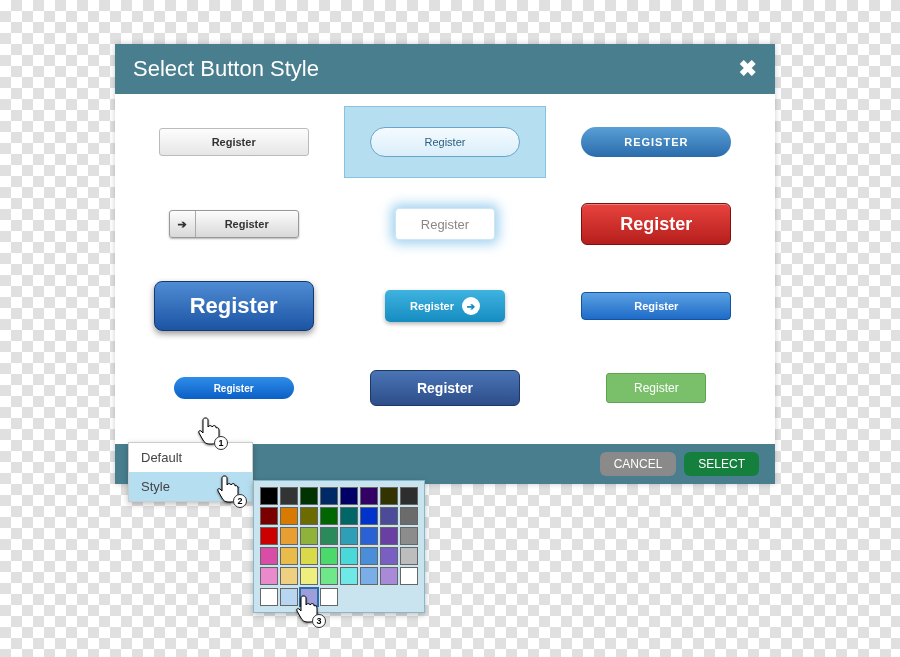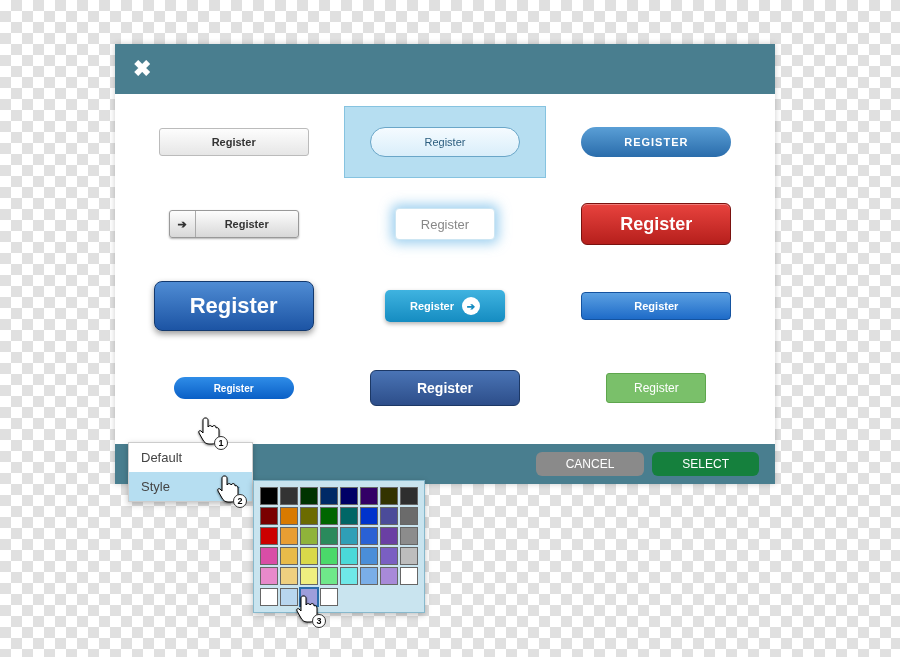--- a/index.html
+++ b/index.html
@@ -95,21 +95,21 @@
   font-size:12px;
   padding:5px 10px;
   border-radius:2px;
   display:flex;
   align-items:center;
   gap:6px;
   cursor:pointer;
 }
 .caret{ width:0;height:0;border-left:4px solid transparent;border-right:4px solid transparent;border-top:5px solid #fff;}
 .footer-right { display:flex; gap:8px;}
-.footer-btn { padding:5px 30px; font-size:12px; color:#fff; border-radius:6px; cursor:pointer;}
+.footer-btn { padding:5px 14px; font-size:12px; color:#fff; border-radius:6px; cursor:pointer;}
 .btn-cancel{ background:#8a8a8a;}
 .btn-select{ background:#15803d;}
 
 .dropdown-menu {
   position:absolute;
   left:128px;
   top:442px;
   width:125px;
   background:#fff;
   border:1px solid #ccc;
@@ -146,20 +146,21 @@
   background:#fff;border:1px solid #333;
   font-size:9px;font-weight:bold;
   display:flex;align-items:center;justify-content:center;
 }
 </style>
 </head>
 <body>
 
 <div class="dialog">
   <div class="dialog-header">
+    <span>Select Button Style</span>
     <span class="close-x">✖</span>
   </div>
 
   <div class="styles-grid">
     <div class="style-cell">
         <div class="btn1">
           <span>Register</span>
         </div>
       </div>
     <div class="style-cell selected">

